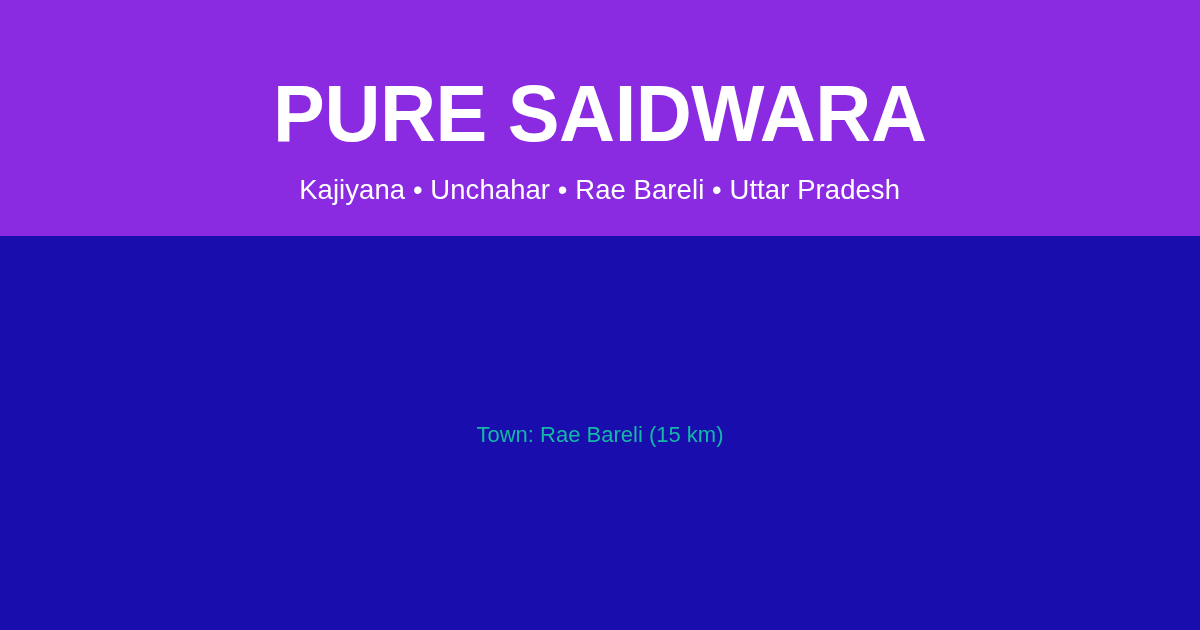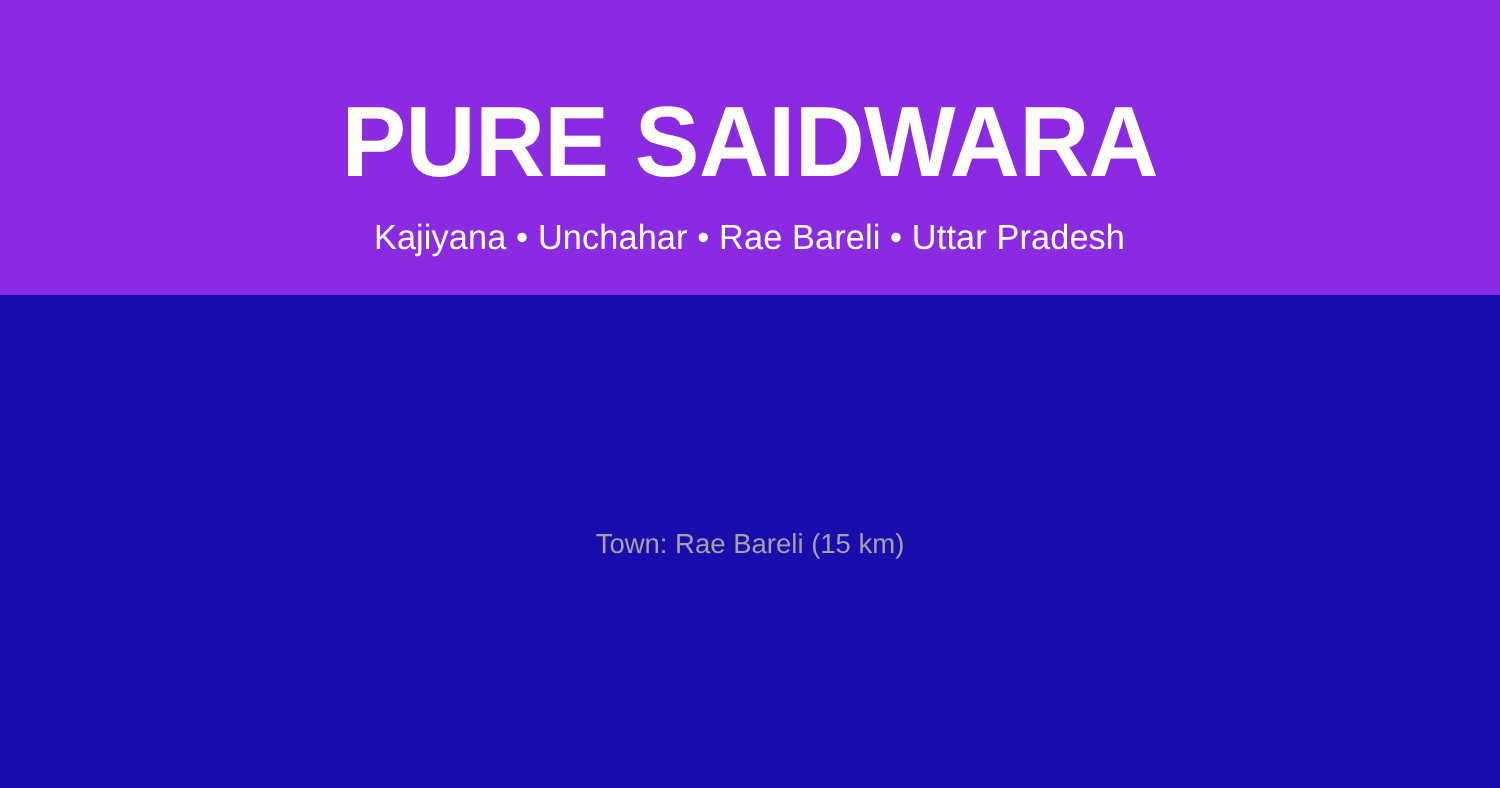--- a/index.html
+++ b/index.html
@@ -74,21 +74,21 @@
     height: 315px;
     background: #1A0DAE;
   }
 
   .nearest-town {
     position: absolute;
     top: 186px;
     left: 0;
     width: 100%;
     margin: 0;
-    color: #a3a3a3;
+    color: #14b8a6;
     font-family: "Liberation Sans", sans-serif;
     font-size: 22px;
     font-weight: 400;
     line-height: 1.2;
     text-align: center;
     white-space: nowrap;
   }
 
   .site-watermark {
     position: absolute;

